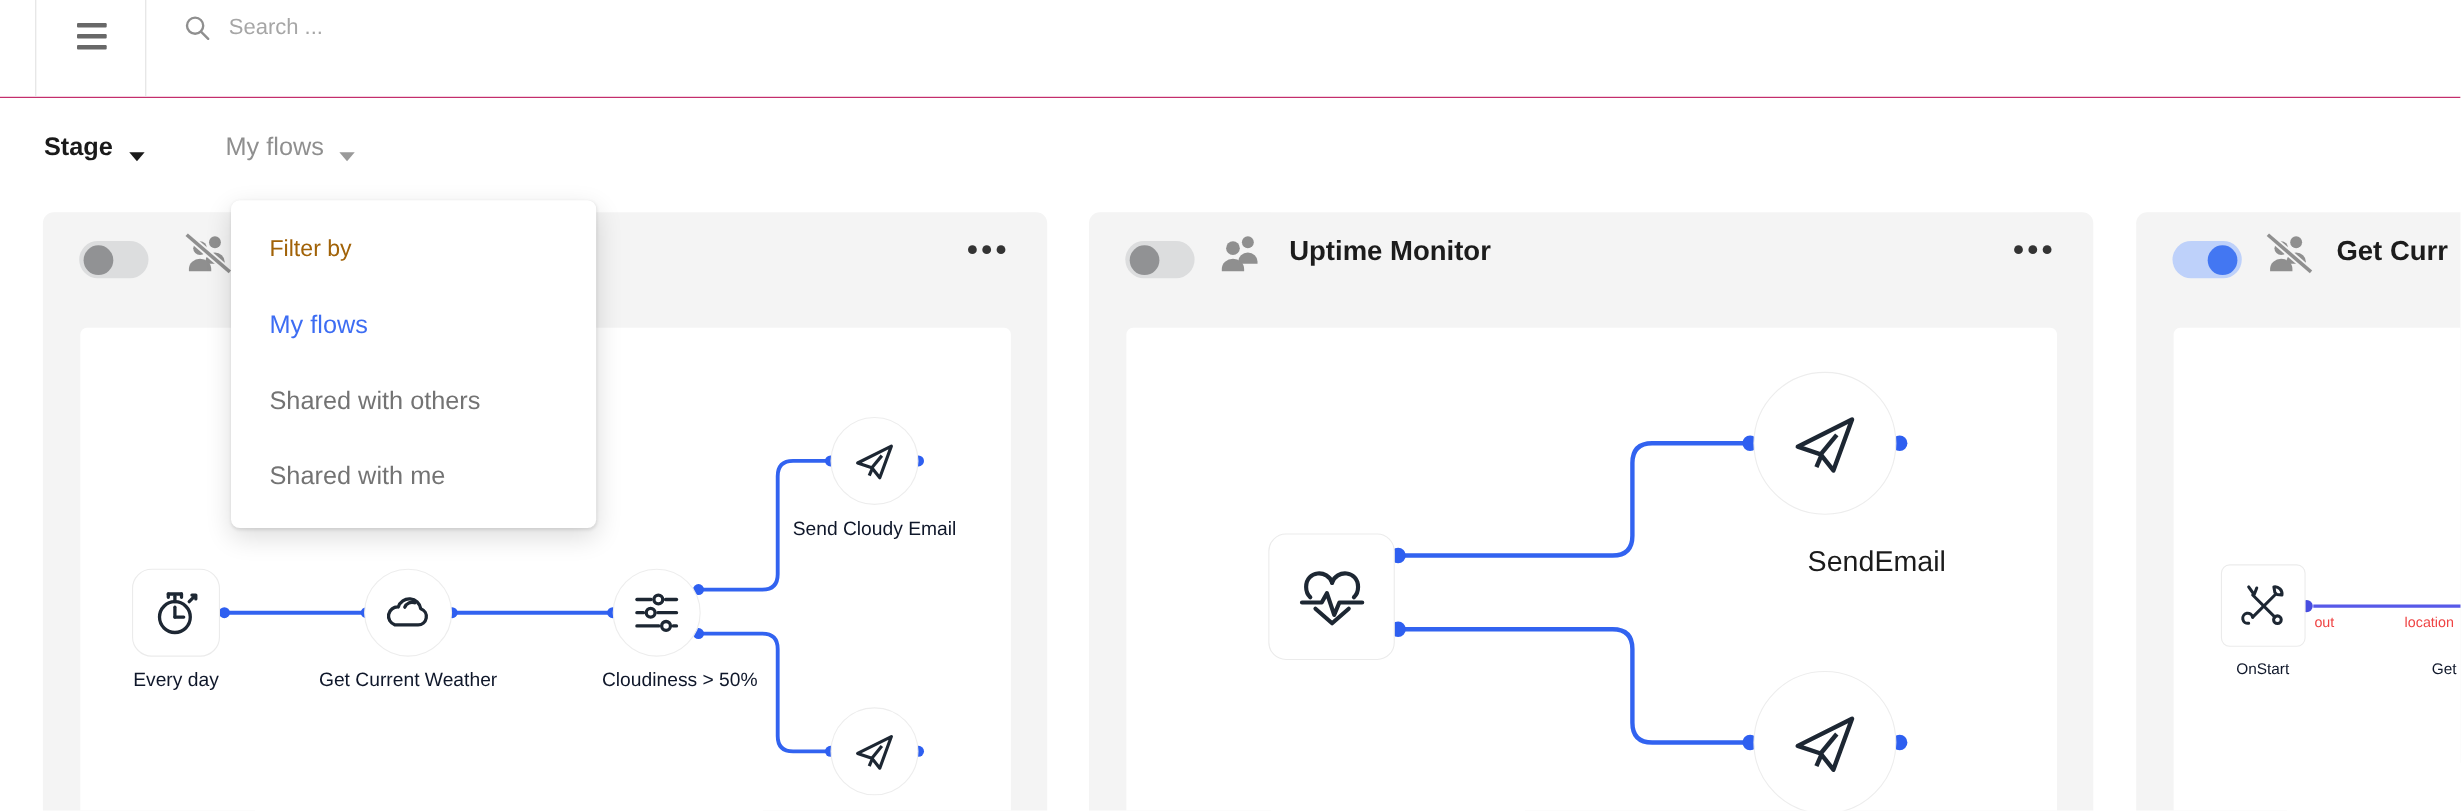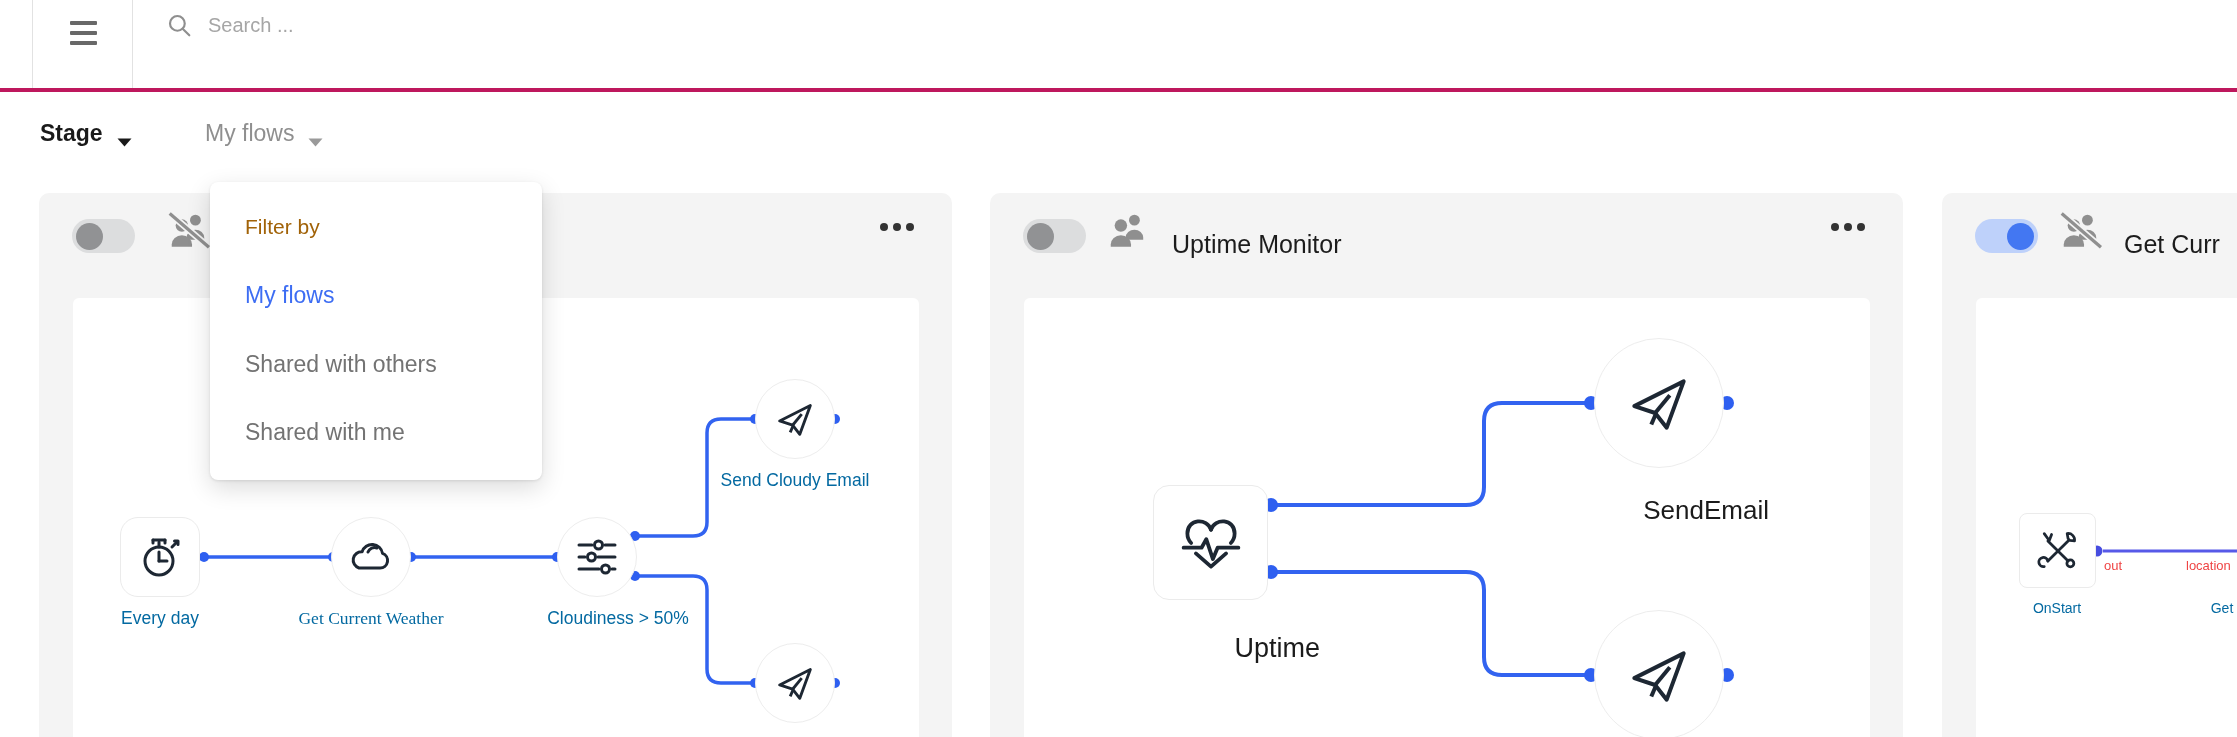--- a/index.html
+++ b/index.html
@@ -1,21 +1,21 @@
 <!DOCTYPE html>
 <html><head>
 <meta charset="utf-8">
 <style>
   html,body{margin:0;padding:0;background:#fff;}
   .page{position:relative;width:2237px;height:737px;overflow:hidden;background:#fff;
         font-family:"Liberation Sans",sans-serif;color:#161616;}
 
   
   .topbar{position:absolute;left:0;top:0;width:2237px;height:88px;background:#fff;
-          border-bottom:4px solid #be185d;}
+          border-bottom:1px solid #be185d;}
   .hamburger-cell{position:absolute;left:32px;top:0;width:101px;height:88px;
           border-left:1px solid #e2e2e2;border-right:1px solid #e2e2e2;box-sizing:border-box;}
   .hamburger{position:absolute;left:37px;top:21px;width:27px;}
   .hamburger span{display:block;height:4px;background:#686868;margin-bottom:6px;border-radius:1px;}
   .search-wrap{position:absolute;left:166px;top:12px;display:flex;align-items:center;gap:14px;}
   .search-wrap svg{display:block;}
   .search-input{border:none;outline:none;font-family:"Liberation Sans",sans-serif;
           font-size:20px;color:#6f6f6f;width:600px;background:transparent;}
   .search-input::placeholder{color:#a6a6a6;}
 
@@ -37,32 +37,32 @@
   .card{position:absolute;top:193px;width:913px;height:560px;background:#f4f4f4;border-radius:10px;}
   .card1{left:39px}.card2{left:990px}.card3{left:1942px}
   .toggle{position:absolute;left:33px;top:26px;width:63px;height:34px;border-radius:17px;cursor:pointer;}
   .toggle .knob{position:absolute;top:3.5px;width:27px;height:27px;border-radius:50%;}
   .toggle.off{background:#dcddde;}
   .toggle.off .knob{left:4px;background:#919294;}
   .toggle.on{background:#bed1fa;}
   .toggle.on .knob{right:4px;background:#4377f2;}
   .share-icon{position:absolute;top:17px;width:46px;height:42px;}
   .card1 .share-icon{left:128px}.card2 .share-icon{left:116px}.card3 .share-icon{left:117px}
-  .card-title{position:absolute;left:182px;top:21px;font-size:25px;font-weight:400;color:#1c1c1c;white-space:nowrap;margin-top:16px;}
+  .card-title{position:absolute;left:182px;top:21px;font-size:25px;font-weight:700;color:#1c1c1c;white-space:nowrap;}
   .dots-menu{position:absolute;right:38px;top:30px;display:flex;gap:5px;cursor:pointer;}
   .dots-menu span{width:8px;height:8px;border-radius:50%;background:#333;}
 
   .canvas{position:absolute;left:34px;top:105px;width:846px;height:455px;background:#fff;border-radius:6px;}
   .canvas svg.wires{position:absolute;left:0;top:0;}
 
   .node-square{position:absolute;background:#fff;border:1.5px solid #ebebeb;box-sizing:border-box;
           display:flex;align-items:center;justify-content:center;}
   .node-circle{position:absolute;background:#fff;border:1.5px solid #ededed;border-radius:50%;box-sizing:border-box;
           display:flex;align-items:center;justify-content:center;}
-  .node-label{position:absolute;width:220px;text-align:center;font-size:17.5px;color:#0369a1;white-space:nowrap;}
+  .node-label{position:absolute;width:220px;text-align:center;font-size:17.5px;color:#0f172a;white-space:nowrap;}
   .node-label.big{font-size:27px;color:#1b1b1b;text-align:right;}
   .node-label.md{font-size:14px;}
   .port-label{position:absolute;font-size:13px;color:#ef4444;white-space:nowrap;}
 </style>
 </head>
 <body>
 
 <div class="page">
 
   <div class="topbar">
@@ -188,21 +188,21 @@
 
       <div class="node-circle" style="left:682px;top:345px;width:80px;height:80px;">
         <svg width="46" height="46" viewBox="0 0 48 48" fill="none" stroke="#1d2733" stroke-width="3" stroke-linejoin="round">
           <path d="M8 26 L40 10 L29 40 L21.5 30.5 Z"></path>
           <path d="M21.5 30.5 L31 19"></path>
           <path d="M22 31 L19 38"></path>
         </svg>
       </div>
 
       <div class="node-label" style="left:-23px;top:310px;">Every day</div>
-      <div class="node-label" style="left:188px;top:310px;font-family:Liberation Serif, serif;">Get Current Weather</div>
+      <div class="node-label" style="left:188px;top:310px;">Get Current Weather</div>
       <div class="node-label" style="left:435px;top:310px;">Cloudiness &gt; 50%</div>
       <div class="node-label" style="left:612px;top:172px;">Send Cloudy Email</div>
     </div>
   </div>
 
   <div class="card card2">
     <div class="toggle off">
         <div class="knob"></div>
       </div>
     <svg class="share-icon" viewBox="0 0 34 30">
@@ -254,21 +254,20 @@
       </div>
 
       <div class="node-circle" style="left:570px;top:312px;width:130px;height:130px;">
         <svg width="74" height="74" viewBox="0 0 48 48" fill="none" stroke="#1d2733" stroke-width="2.6" stroke-linejoin="round">
           <path d="M8 26 L40 10 L29 40 L21.5 30.5 Z"></path>
           <path d="M21.5 30.5 L31 19"></path>
           <path d="M22 31 L19 38"></path>
         </svg>
       </div>
 
-      <div class="node-label big" style="left:76px;top:335px;">Uptime</div>
       <div class="node-label big" style="left:525px;top:197px;font-size:26px;">SendEmail</div>
     </div>
   </div>
 
   <div class="card card3">
     <div class="toggle on">
         <div class="knob"></div>
       </div>
     <svg class="share-icon" viewBox="0 0 34 30">
       <g fill="#8f8f8f">

